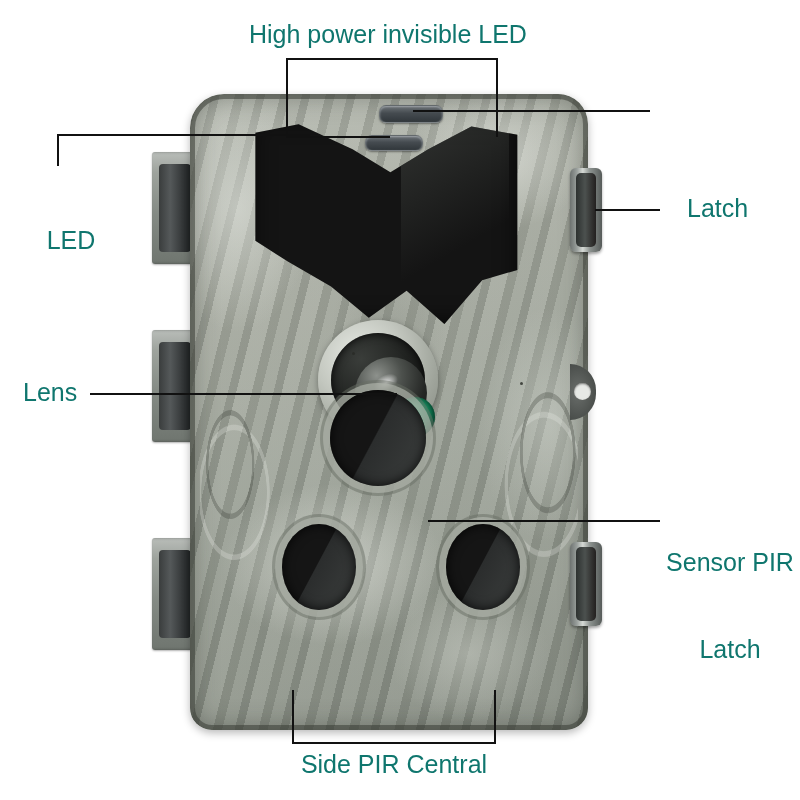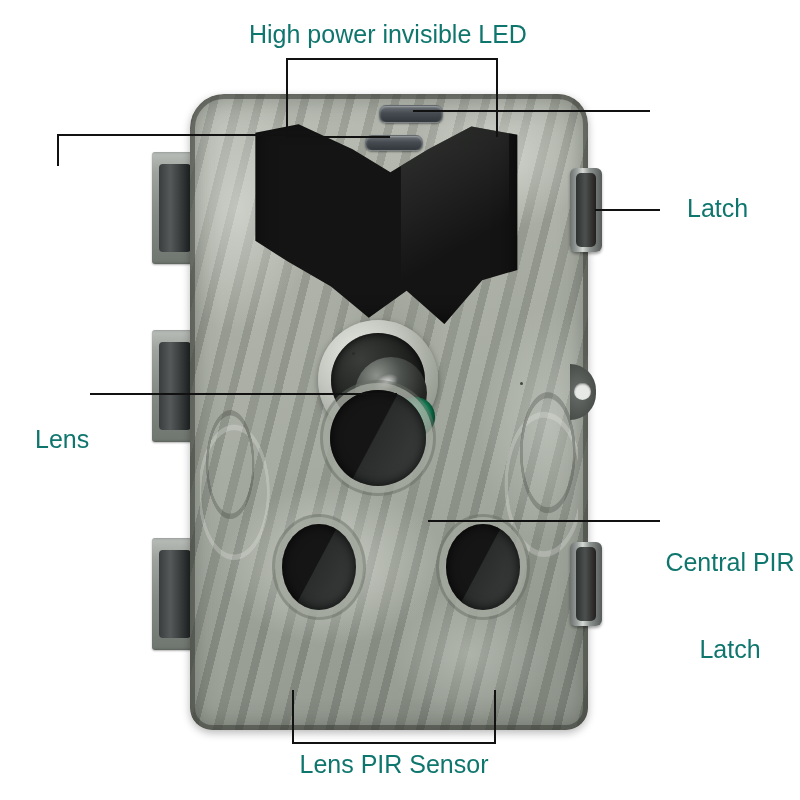--- a/index.html
+++ b/index.html
@@ -331,26 +331,27 @@
   <div class="lead h" style="left:428px; top:520px; width:232px;"></div>
 
   <div class="lead h" style="left:292px; top:742px; width:204px;"></div>
   <div class="lead v" style="left:292px; top:690px; height:53px;"></div>
   <div class="lead v" style="left:494px; top:690px; height:53px;"></div>
 
   <div class="label" style="left:249px; top:20px;">High power invisible LED</div>
 
 
   <div class="label center" style="left:0px; top:168px; width:142px;">
+    <div>LED</div>
   </div>
 
   <div class="label" style="left:687px; top:194px;">Latch</div>
 
-  <div class="label" style="left:35px; top:378px;margin-top:47px;">Lens</div>
+  <div class="label" style="left:23px; top:378px;">Lens</div>
 
   <div class="label center" style="left:660px; top:490px; width:140px;">
-    <div>Central PIR</div>
+    <div>Sensor PIR</div>
     <div>Latch</div>
   </div>
 
-  <div class="label center" style="left:294px; top:750px; width:200px;">Lens PIR Sensor</div>
+  <div class="label center" style="left:294px; top:750px; width:200px;">Side PIR Central</div>
 
 </div>
 
 </body></html>

